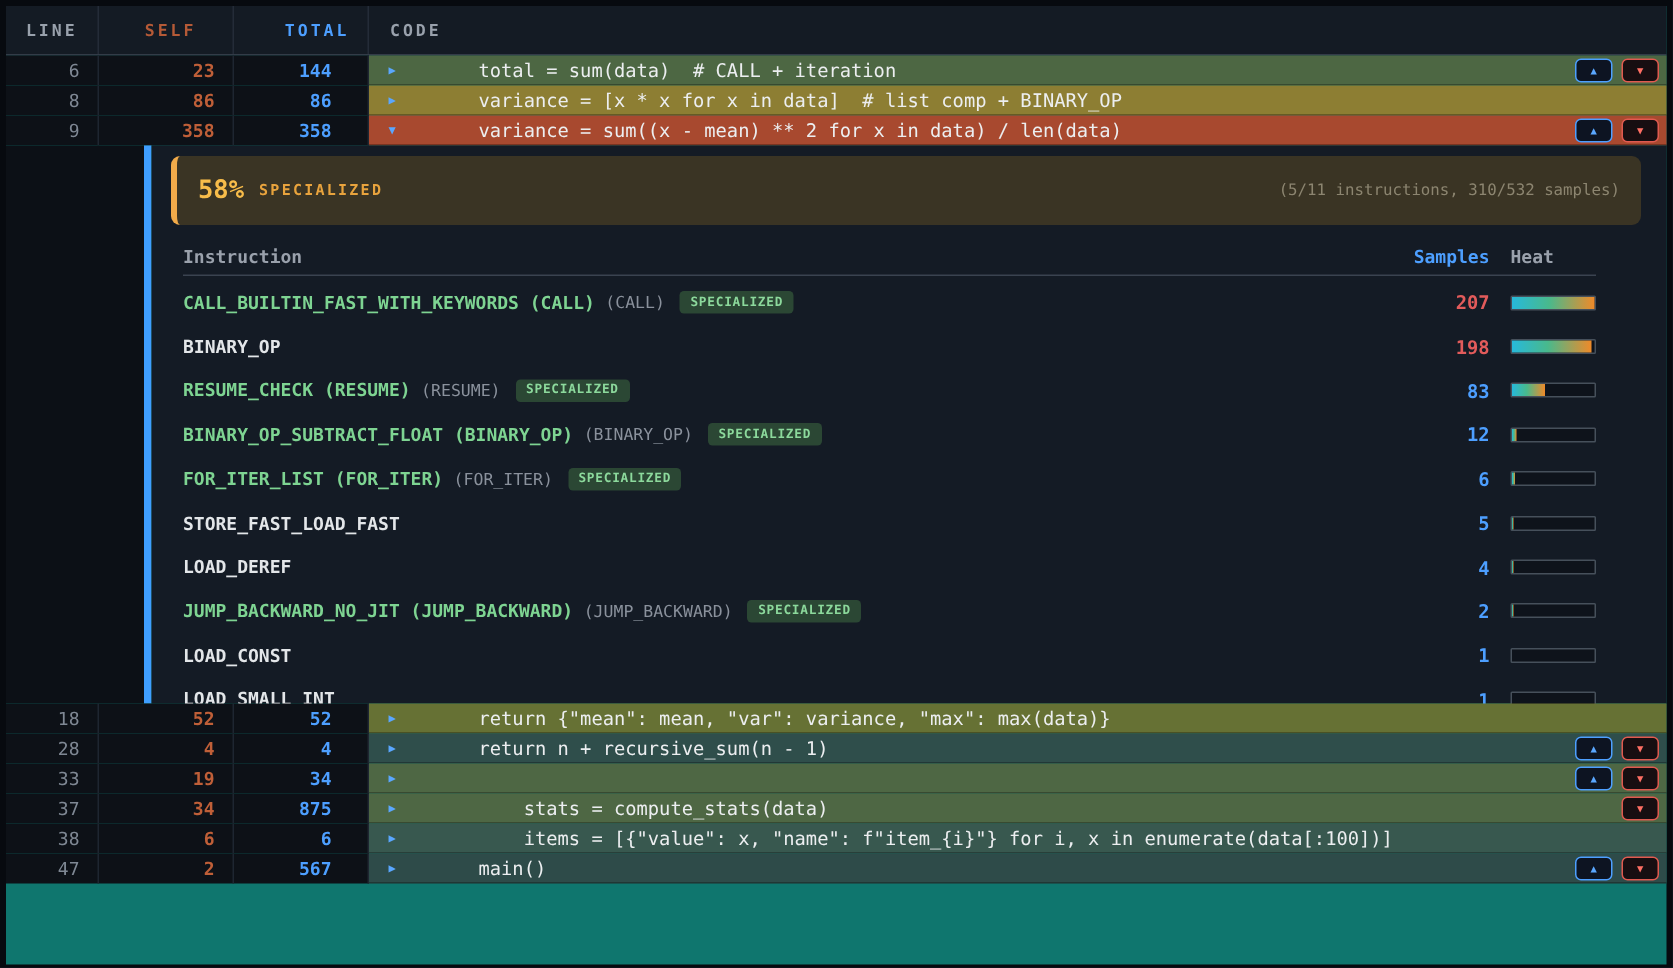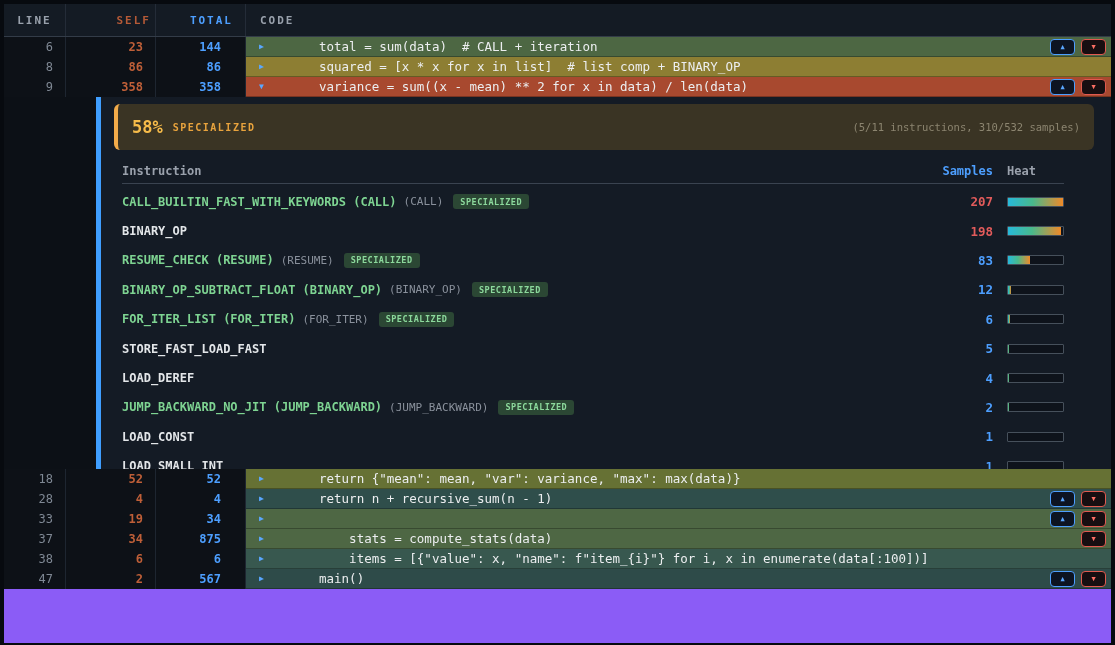--- a/index.html
+++ b/index.html
@@ -2,30 +2,30 @@
 <html><head>
 <meta charset="utf-8">
 <style>
   * { margin:0; padding:0; box-sizing:border-box; }
   html,body { width:1115px; height:645px; overflow:hidden; }
   body {
     background:#070a0f;
     font-family:"DejaVu Sans Mono", monospace;
     padding:4px 4px 2px 4px;
   }
-  .app { width:100%; height:100%; background:#8b5cf6; display:flex; flex-direction:column; }
+  .app { width:100%; height:100%; background:#0f766e; display:flex; flex-direction:column; }
 
   
   .thead { display:flex; height:33px; background:#141b24; border-bottom:1px solid #333c48; }
   .thead .cell {
     display:flex; align-items:center; font-size:11px; font-weight:bold;
     letter-spacing:2px; color:#99a1ac; border-right:1px solid #242c38;
   }
   .cell.line  { width:62px; justify-content:center; }
-  .cell.self  { width:90px; justify-content:flex-end; padding-right:4px; }
+  .cell.self  { width:90px; justify-content:flex-end; padding-right:24px; }
   .cell.total { width:90px; justify-content:flex-end; padding-right:12px; }
   .cell.codeh { flex:1; padding-left:14px; border-right:none !important; }
   .thead .self  { color:#b55a37; }
   .thead .total { color:#4d9fff; }
 
   
   .crow { display:flex; height:20px; }
   .crow .cell {
     display:flex; align-items:center; font-size:12px;
     background:#0d1117; border-right:1px solid #1e2631;
@@ -113,21 +113,21 @@
       </span>
     </div>
   </div>
 
   <div class="crow">
     <div class="cell line">8</div>
     <div class="cell self">86</div>
     <div class="cell total">86</div>
     <div class="cell code" style="background: rgb(141, 126, 51);">
       <span class="exp">▶</span>
-      <span class="codetext">squared = [x * x for x in list]  # list comp + BINARY_OP</span>
+      <span class="codetext">variance = [x * x for x in data]  # list comp + BINARY_OP</span>
     </div>
   </div>
 
   <div class="crow">
     <div class="cell line">9</div>
     <div class="cell self">358</div>
     <div class="cell total">358</div>
     <div class="cell code" style="background: rgb(168, 73, 47);">
       <span class="exp">▼</span>
       <span class="codetext">variance = sum((x - mean) ** 2 for x in data) / len(data)</span>

